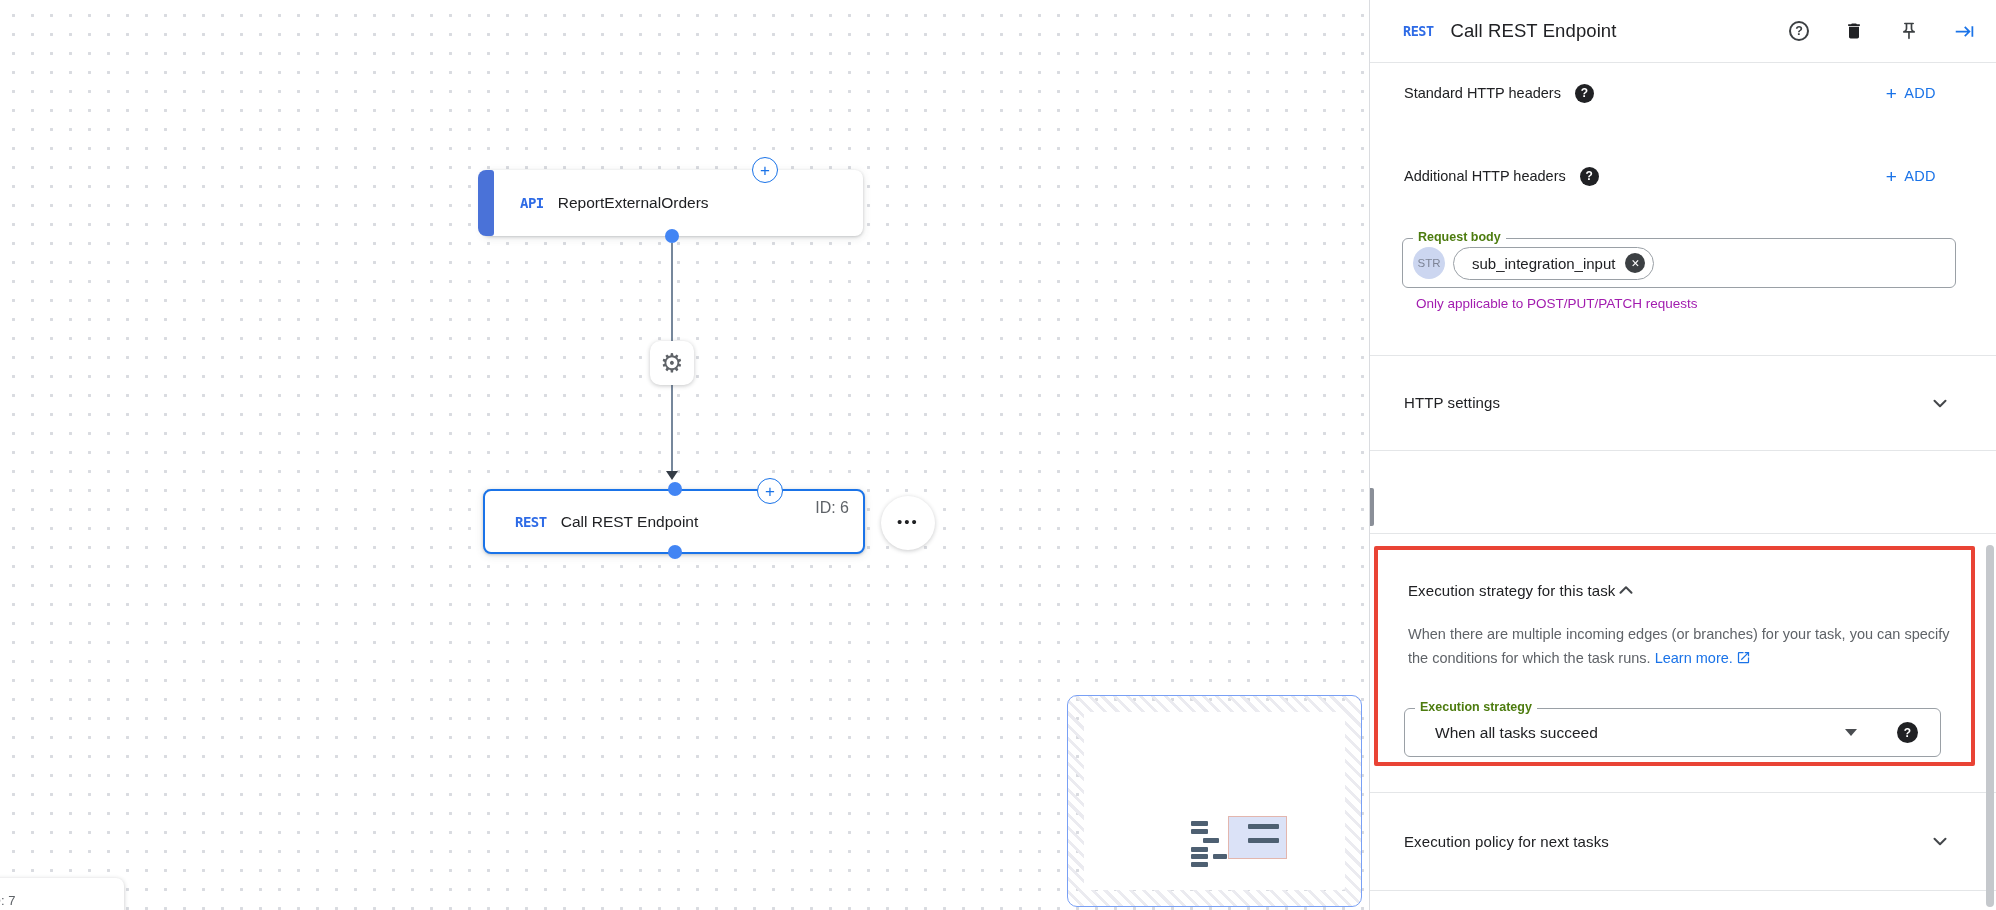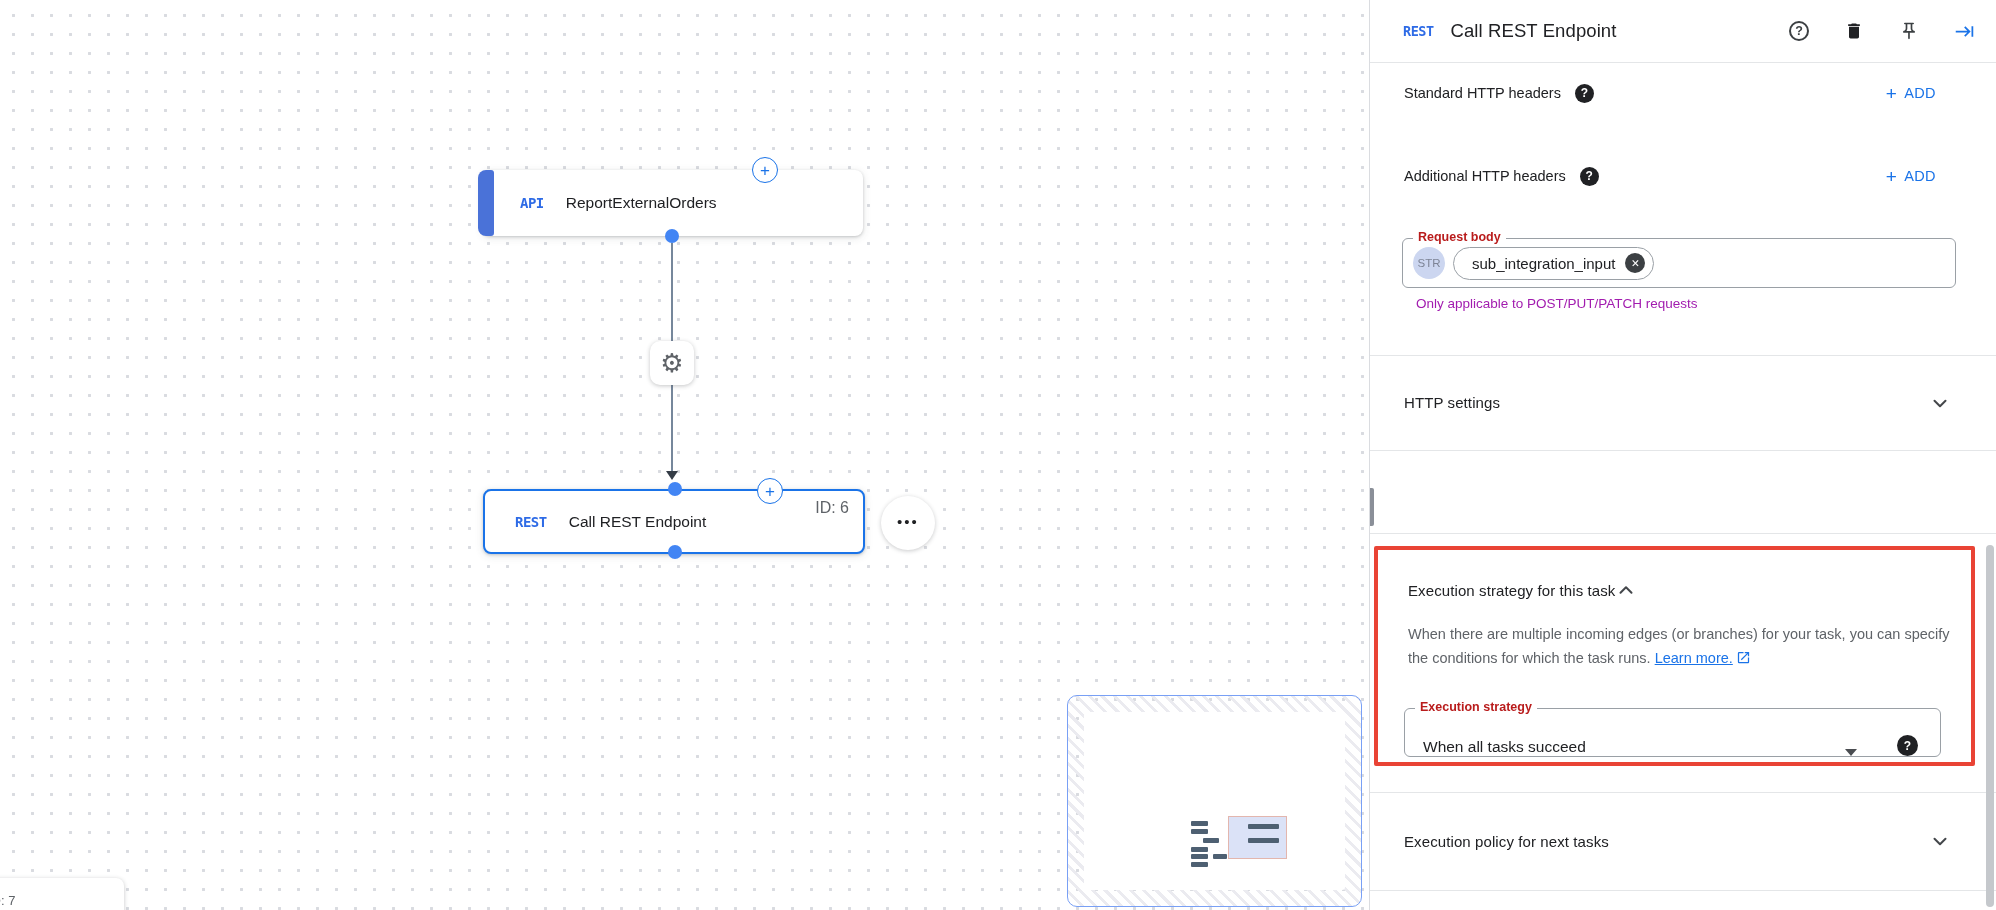--- a/index.html
+++ b/index.html
@@ -28,21 +28,21 @@
   .accent-bar {
     position:absolute; left:-4px; top:0; width:16px; height:66px;
     background:#4a72d8; border-radius:8px 3px 3px 8px;
   }
   .node-badge {
     font-family:"DejaVu Sans Mono", monospace; font-weight:bold;
     font-size:14px; color:#2e6be6; letter-spacing:-0.5px;
   }
   .node-trigger .node-badge { margin-left:38px; }
   .node-task .node-badge { margin-left:30px; }
-  .node-label { font-size:15.5px; color:#202124; margin-left:22px; }
+  .node-label { font-size:15.5px; color:#202124; margin-left:14px; }
   .node-id {
     position:absolute; top:8px; right:14px; font-size:16px; color:#5f6368;
   }
   .port {
     position:absolute; width:14px; height:14px; border-radius:50%;
     background:#4285f4;
   }
   .port-bottom { left:183px; bottom:-7px; }
   .port-top { left:183px; top:-9px; }
   .plus-circle {
@@ -142,21 +142,21 @@
     color:#1a73e8; font-size:14.5px; font-weight:500; letter-spacing:.4px;
     cursor:pointer;
   }
   .add-btn .plus { font-size:19px; font-weight:400; margin-right:7px; line-height:1; }
 
   .outlined-field {
     position:absolute; border:1.3px solid #9aa0a6; border-radius:6px; background:#fff;
   }
   .float-label {
     position:absolute; top:-9px; left:10px; background:#fff; padding:0 5px;
-    font-size:12.5px; font-weight:bold; color:#b91c1c; white-space:nowrap;
+    font-size:12.5px; font-weight:bold; color:#4d7c0f; white-space:nowrap;
   }
   .req-body { left:32px; right:40px; top:238px; height:50px;
     display:flex; align-items:center; padding:0 10px; }
   .str-chip {
     width:32px; height:32px; border-radius:50%; background:#ccd6f0;
     color:#7d8496; font-size:11.5px; font-weight:normal;
     display:flex; align-items:center; justify-content:center; flex:0 0 auto;
   }
   .value-pill {
     margin-left:8px; height:33px; border:1.2px solid #9aa0a6; border-radius:17px;
@@ -191,25 +191,25 @@
     border:4px solid #e94335; border-radius:2px; background:#fff;
   }
   .hb-title-row {
     position:absolute; left:30px; right:28px; top:22px; height:36px;
     display:flex; align-items:center; cursor:pointer;
   }
   .hb-desc {
     position:absolute; left:30px; top:72px; width:548px;
     font-size:14.5px; line-height:24px; color:#5f6368;
   }
-  .learn-link { color:#1a73e8; text-decoration:underline; cursor:pointer; white-space:nowrap; }
+  .learn-link { color:#1a73e8; cursor:pointer; white-space:nowrap; }
   .ext-icon { display:inline-block; vertical-align:-2px; margin-left:3px; }
   .strategy-field {
     left:26px; right:30px; top:158px; height:49px;
-    display:flex; align-items:flex-end; padding:0 22px 0 18px;
+    display:flex; align-items:center; padding:0 22px 0 30px;
   }
   .strategy-value { font-size:15.5px; color:#202124; }
   .caret-down {
     margin-left:auto; width:0; height:0;
     border-left:6px solid transparent; border-right:6px solid transparent;
     border-top:7px solid #4a4d51; cursor:pointer;
   }
   .strategy-field .help-filled { margin-left:40px; width:21px; height:21px; }
 
   .scroll-thumb {

